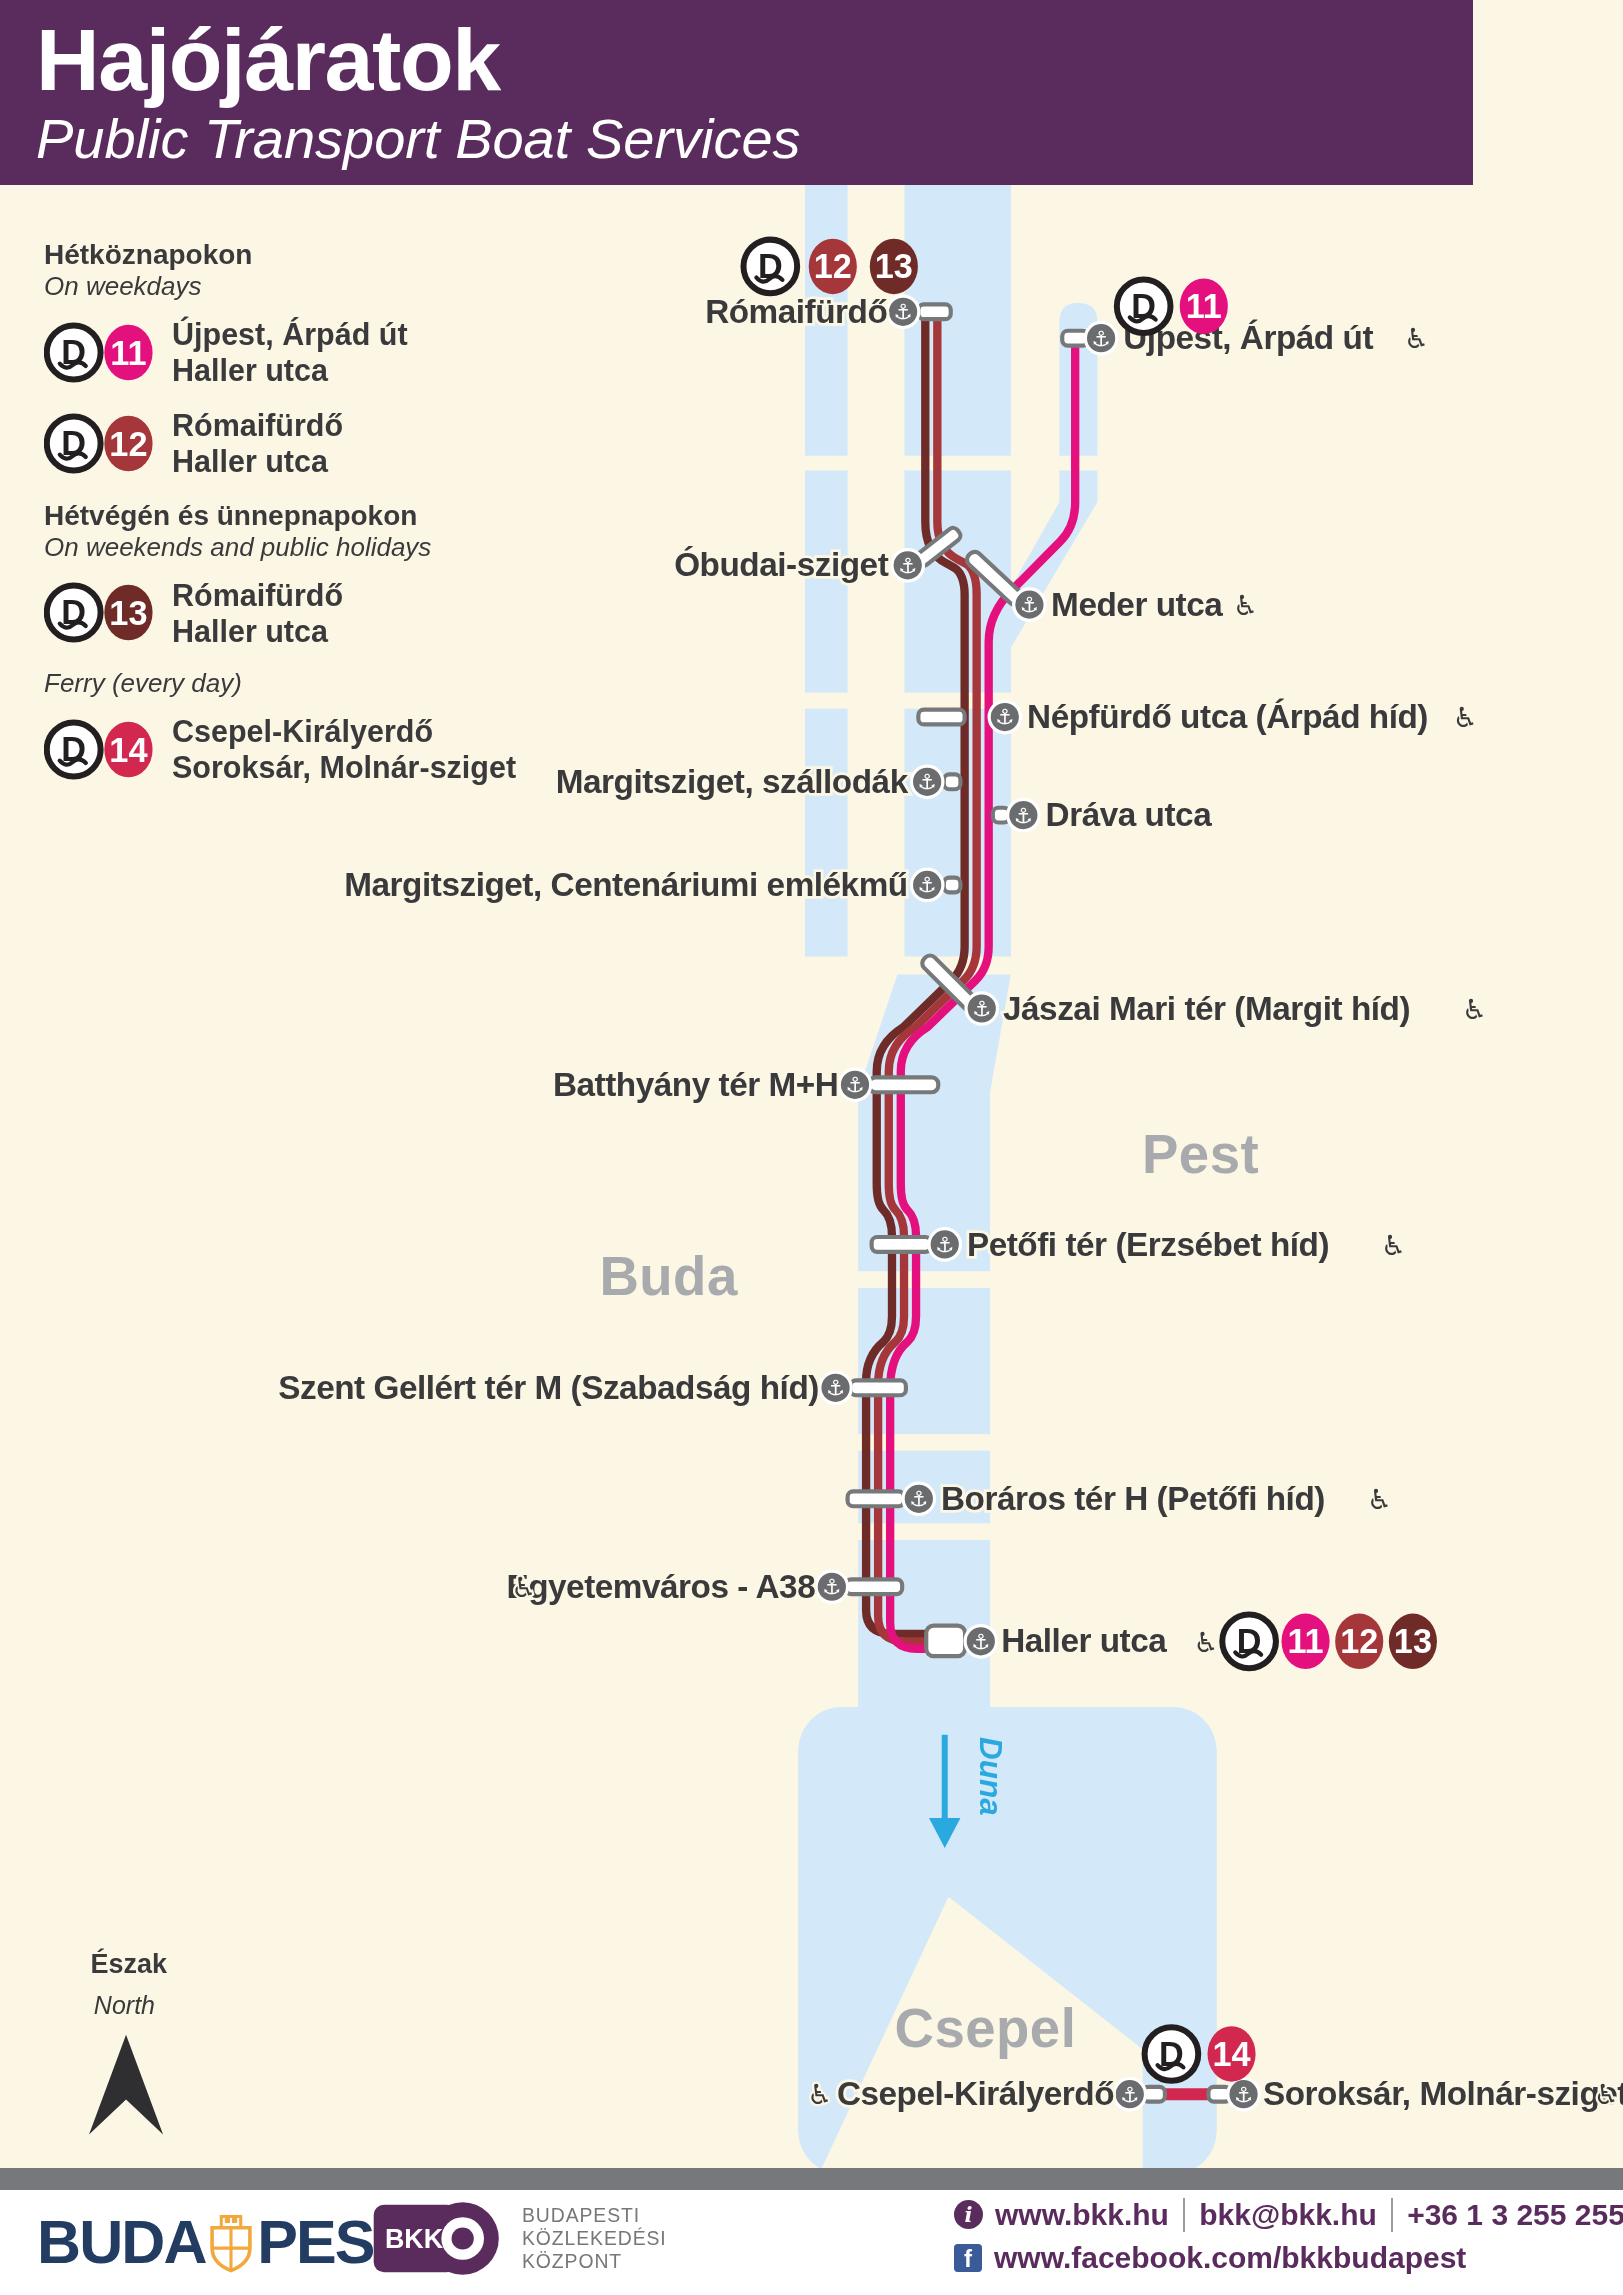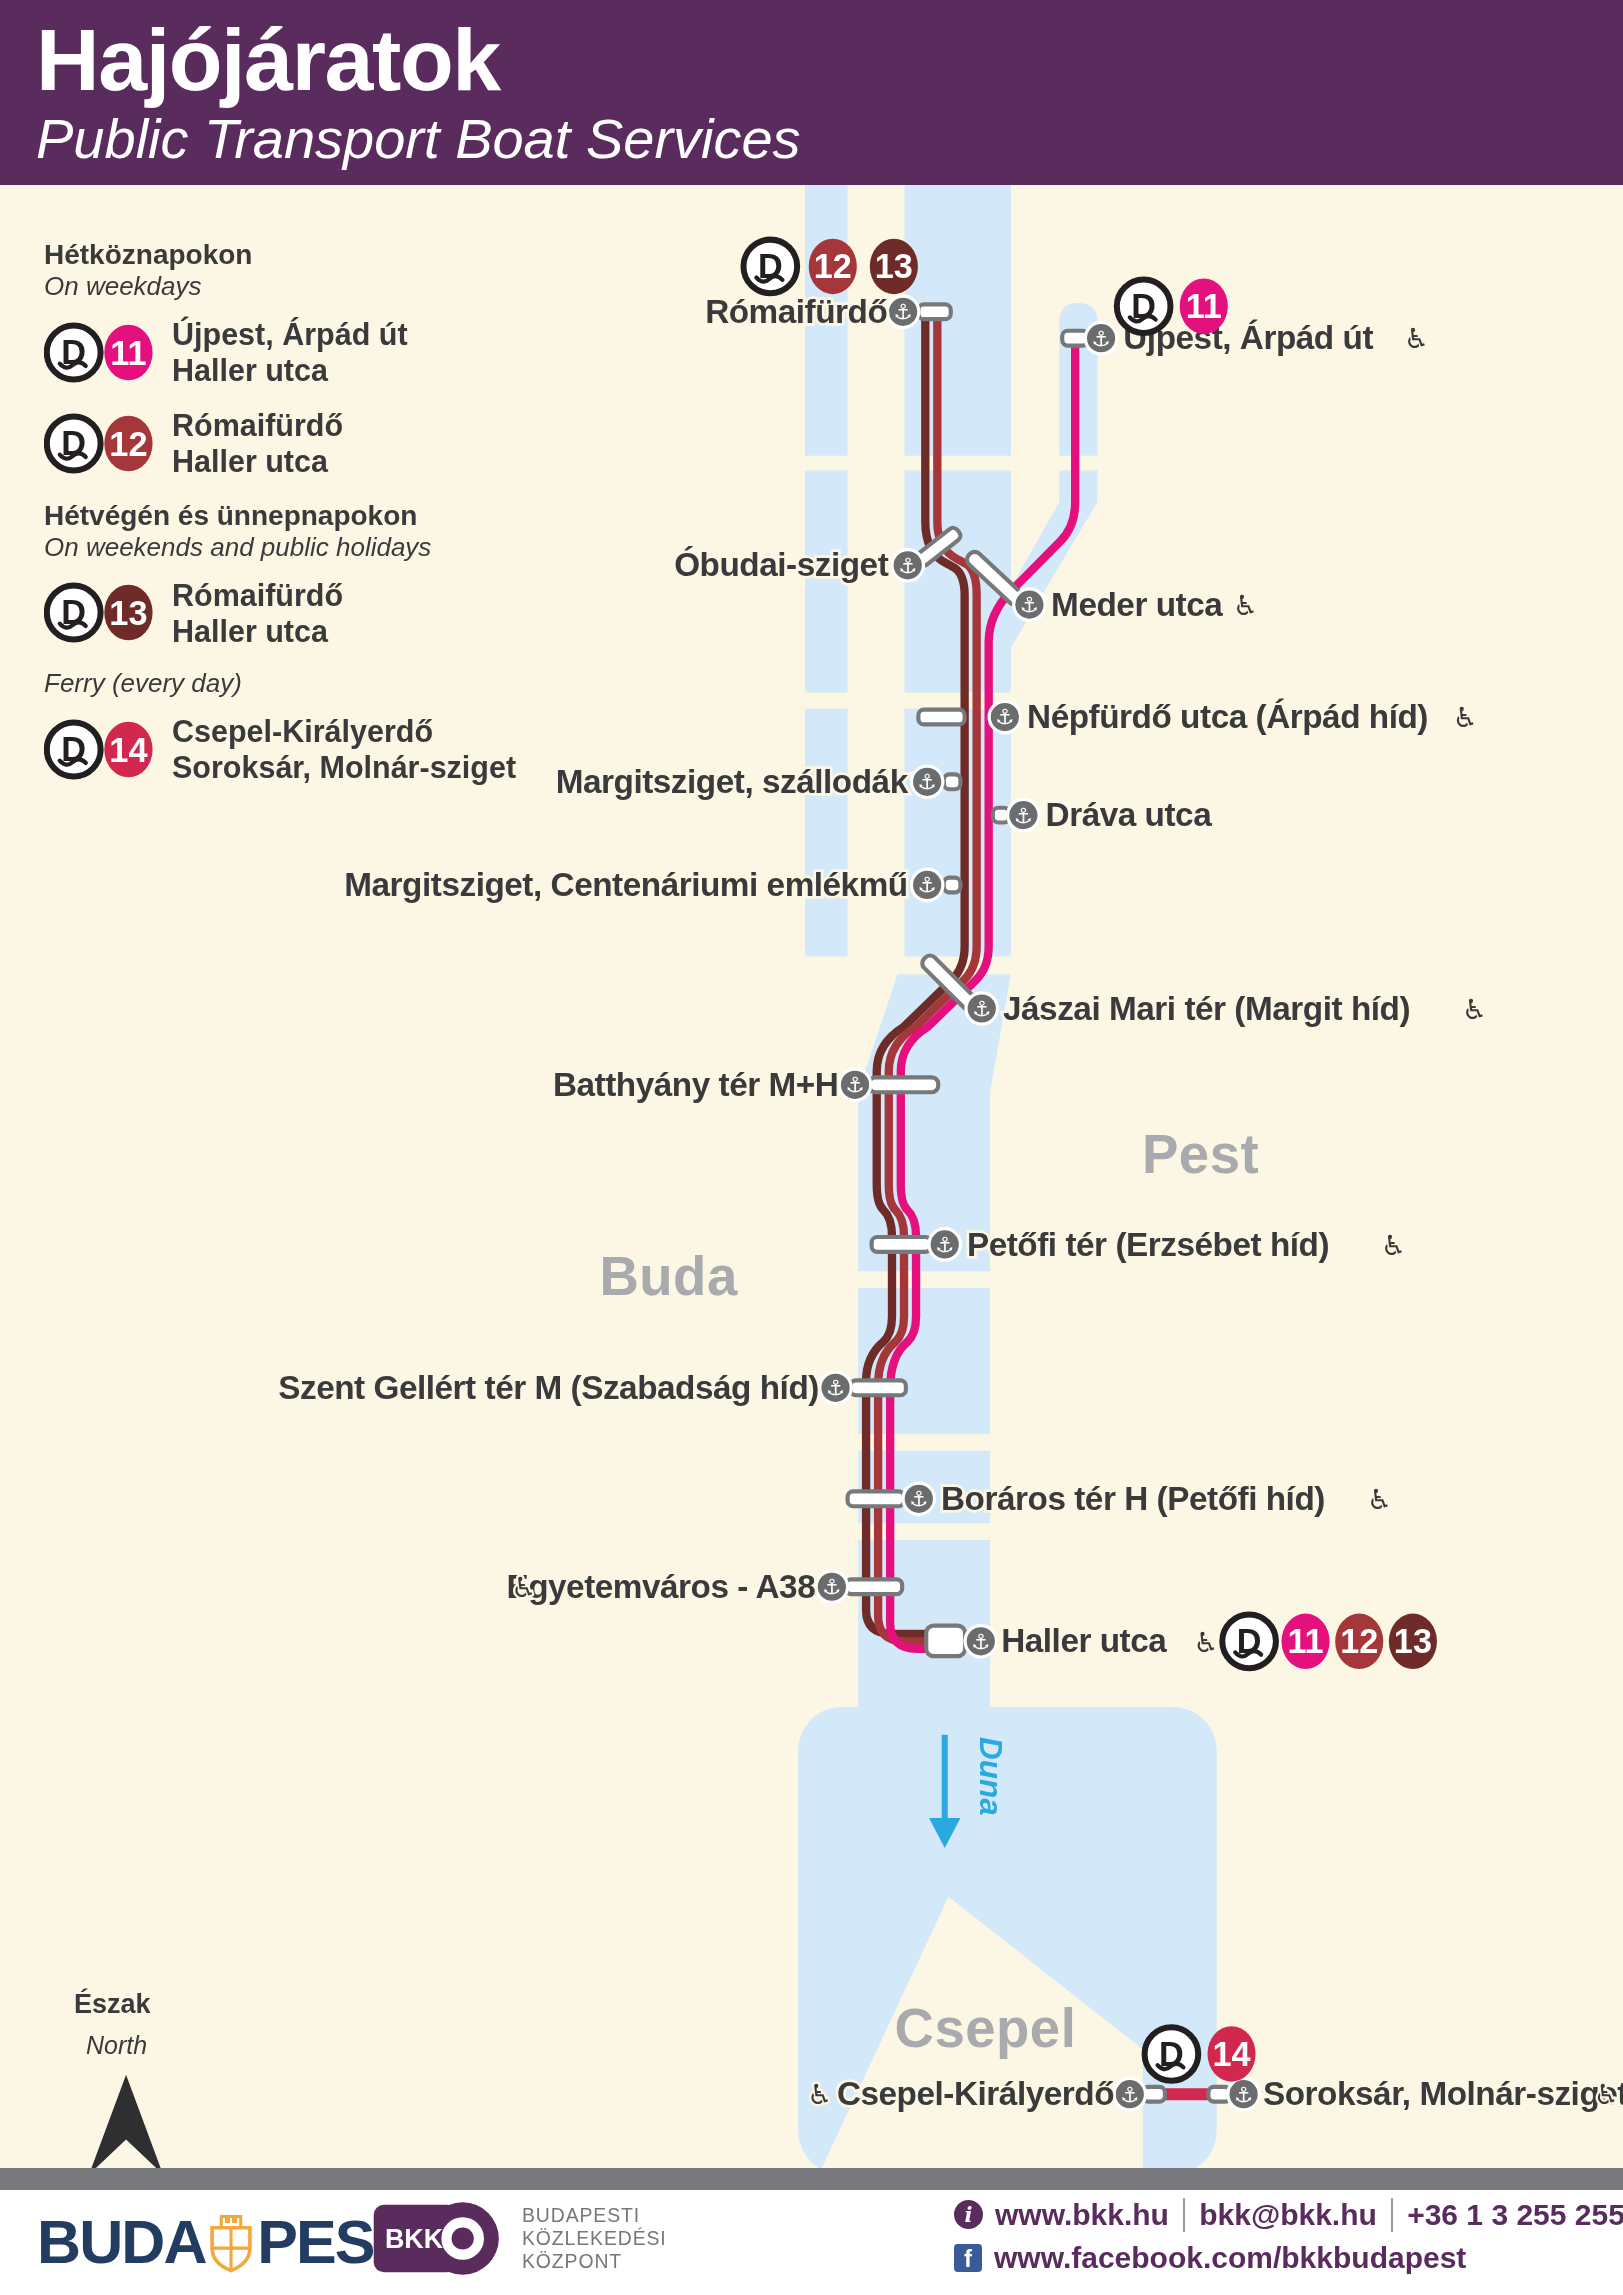--- a/index.html
+++ b/index.html
@@ -5,35 +5,35 @@
   html,body{margin:0;padding:0;background:#e8e8e8;}
   .page{
     position:relative;width:1623px;height:2295px;overflow:hidden;
     background:#FBF7E4;
     font-family:"Liberation Sans","DejaVu Sans",sans-serif;
     color:#3A3A3C;
   }
   .map-svg{position:absolute;left:0;top:0;width:1623px;height:2295px;}
   
   .header{
-    position:absolute;left:0;top:0;width:1623px;height:185px;
+    position:absolute;left:0;top:0;width:1473px;height:185px;
     background:#5A2C5E;color:#fff;box-sizing:border-box;padding:13px 0 0 36px;z-index:5;
   }
   .header h1{margin:0;font-size:88px;line-height:93px;font-weight:700;letter-spacing:-1.4px;}
   .header p{margin:2.8px 0 0 0;font-size:56px;line-height:60px;font-style:italic;font-weight:400;}
   
   .legend{position:absolute;left:44px;top:238px;width:615px;z-index:4;}
   .lsec{margin:0 0 16.7px 0;}
   .lh{margin:0;font-size:28px;line-height:33px;font-weight:700;}
   .ls{margin:0 0 14px 0;font-size:26px;line-height:31px;font-style:italic;font-weight:400;}
   .lrow{display:flex;align-items:center;margin:0 0 19.4px 0;}
   .lrow svg{width:116px;height:65px;flex:0 0 auto;}
   .lrt{font-size:30.5px;line-height:36px;font-weight:700;margin-left:12px;}
   
-  .north{position:absolute;left:74px;top:1989px;z-index:4;}
+  .north{position:absolute;left:74px;top:1949px;z-index:4;text-align:right;}
   .north .nh{font-size:27px;font-weight:700;line-height:30px;margin:0;}
   .north .nn{font-size:25px;font-style:italic;line-height:28px;margin:12px;}
   
   .fbar{position:absolute;left:0;top:2168px;width:1623px;height:22px;background:#77787B;z-index:6;}
   .fwhite{position:absolute;left:0;top:2190px;width:1623px;height:105px;background:#ffffff;z-index:6;}
   .f-bud{position:absolute;left:37px;top:2210px;display:flex;align-items:center;z-index:7;}
   .f-bud .bt{font-size:61px;font-weight:800;color:#233D62;letter-spacing:-1.9px;line-height:61px;}
   .f-bud svg{margin:0 2.8px;}
   .f-bkk{position:absolute;left:370px;top:2199px;display:flex;align-items:center;z-index:7;}
   .f-bkk .org{margin-left:13px;color:#76777A;font-size:19.4px;line-height:23px;font-weight:400;letter-spacing:0.9px;}

